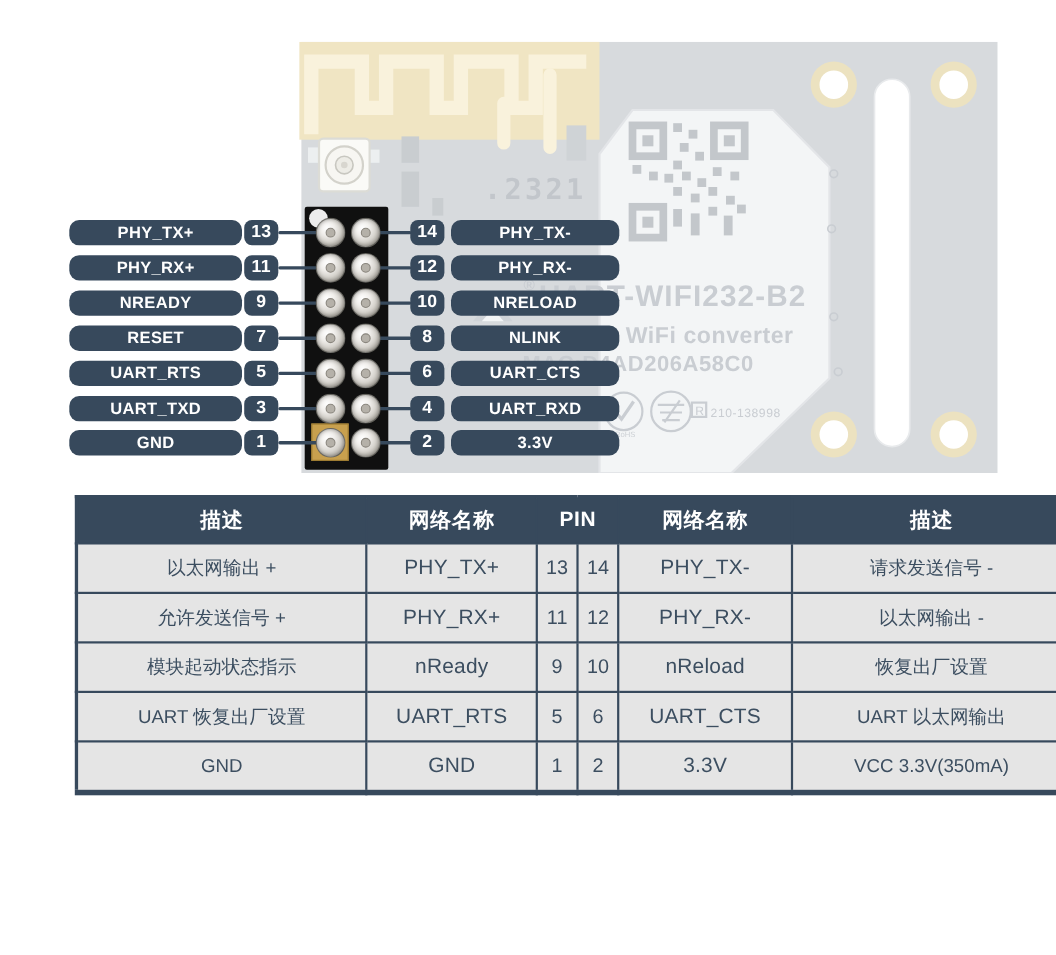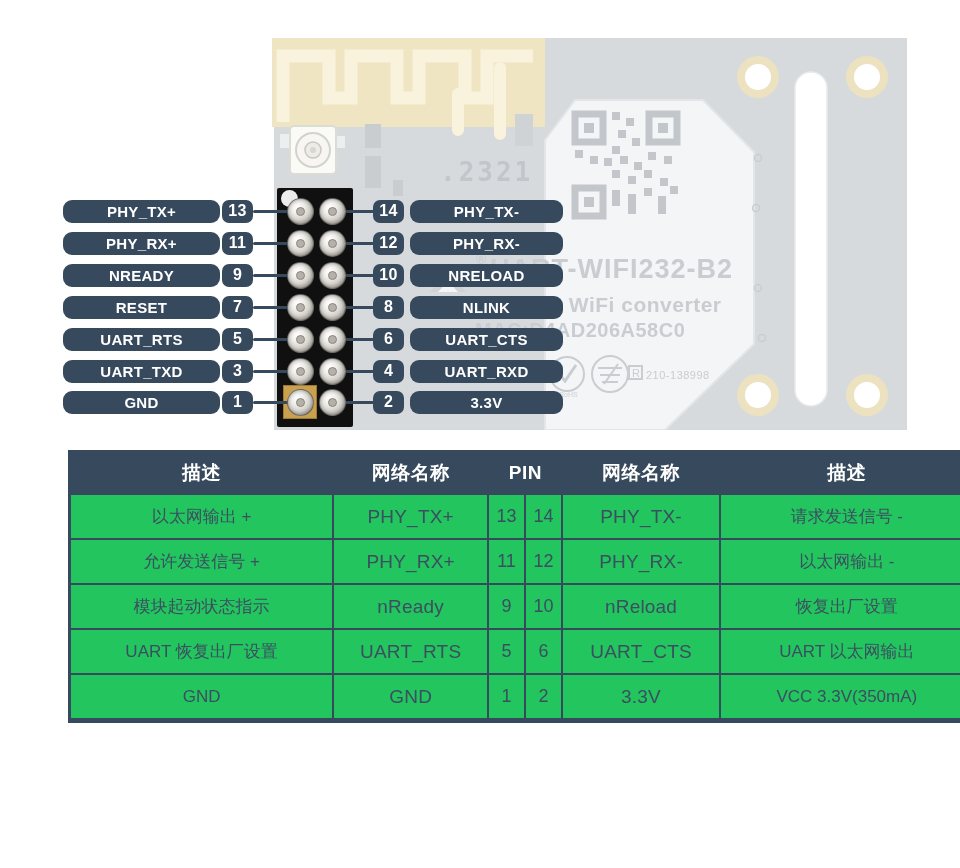--- a/index.html
+++ b/index.html
@@ -24,21 +24,21 @@
   .badge.num{border-radius:7px;font-size:16px;}
   .lbl-l{left:63px;width:157px;}
   .num-l{left:222px;width:31px;}
   .num-r{left:373px;width:31px;}
   .lbl-r{left:410px;width:153px;}
   
   #pin-table{position:absolute;left:68px;top:450px;width:908px;border-collapse:collapse;table-layout:fixed;
              border:3px solid #37495c;border-bottom-width:5px;padding-left:34px;}
   #pin-table th,#pin-table td{border:2px solid #37495c;text-align:center;vertical-align:middle;padding:0;}
   #pin-table th{background:#37495c;color:#ffffff;font-size:19px;font-weight:bold;height:40px;letter-spacing:.5px;}
-  #pin-table td{height:43px;color:#3c4e60;background:#22c55e;}
+  #pin-table td{height:43px;color:#3c4e60;background:#e5e5e5;}
   td.zh{font-size:17px;font-weight:500;}
   td.net{font-size:19px;font-weight:500;letter-spacing:.2px;}
   td.pn{font-size:18px;font-weight:500;}
 </style>
 </head>
 <body>
 
 <div id="stage">
 
   <svg id="photo-svg" viewBox="0 0 635 392" xmlns="http://www.w3.org/2000/svg">

